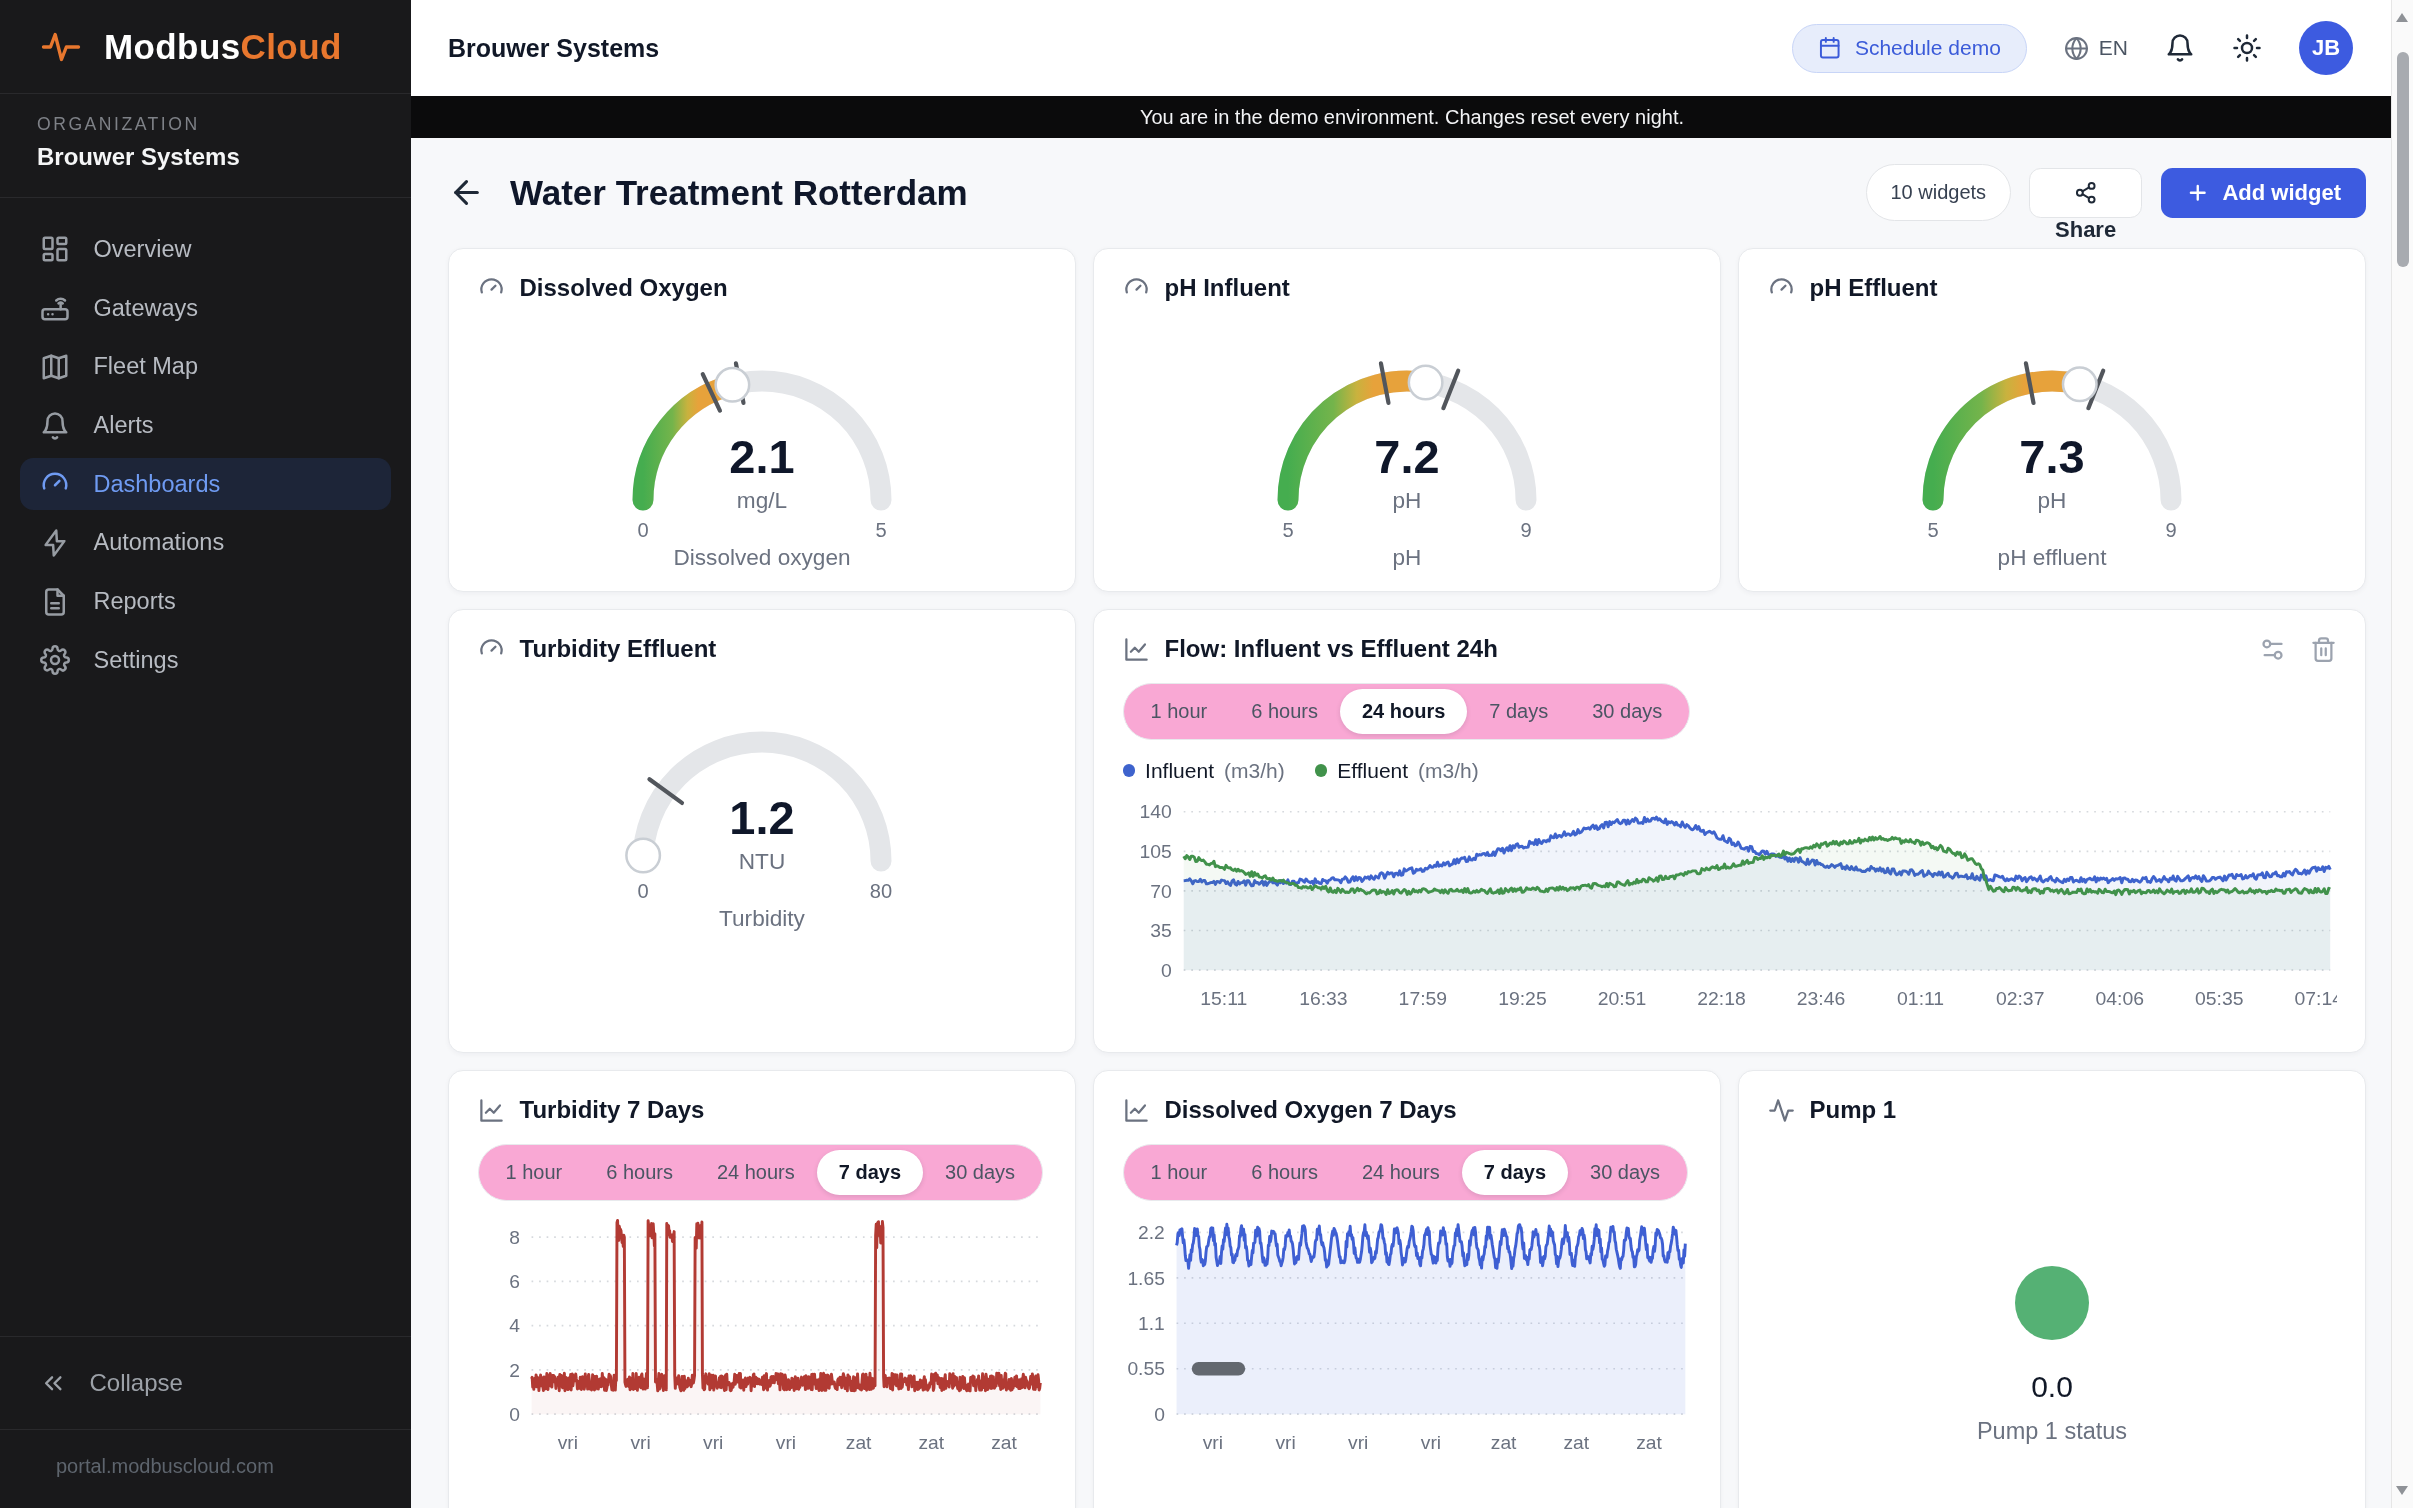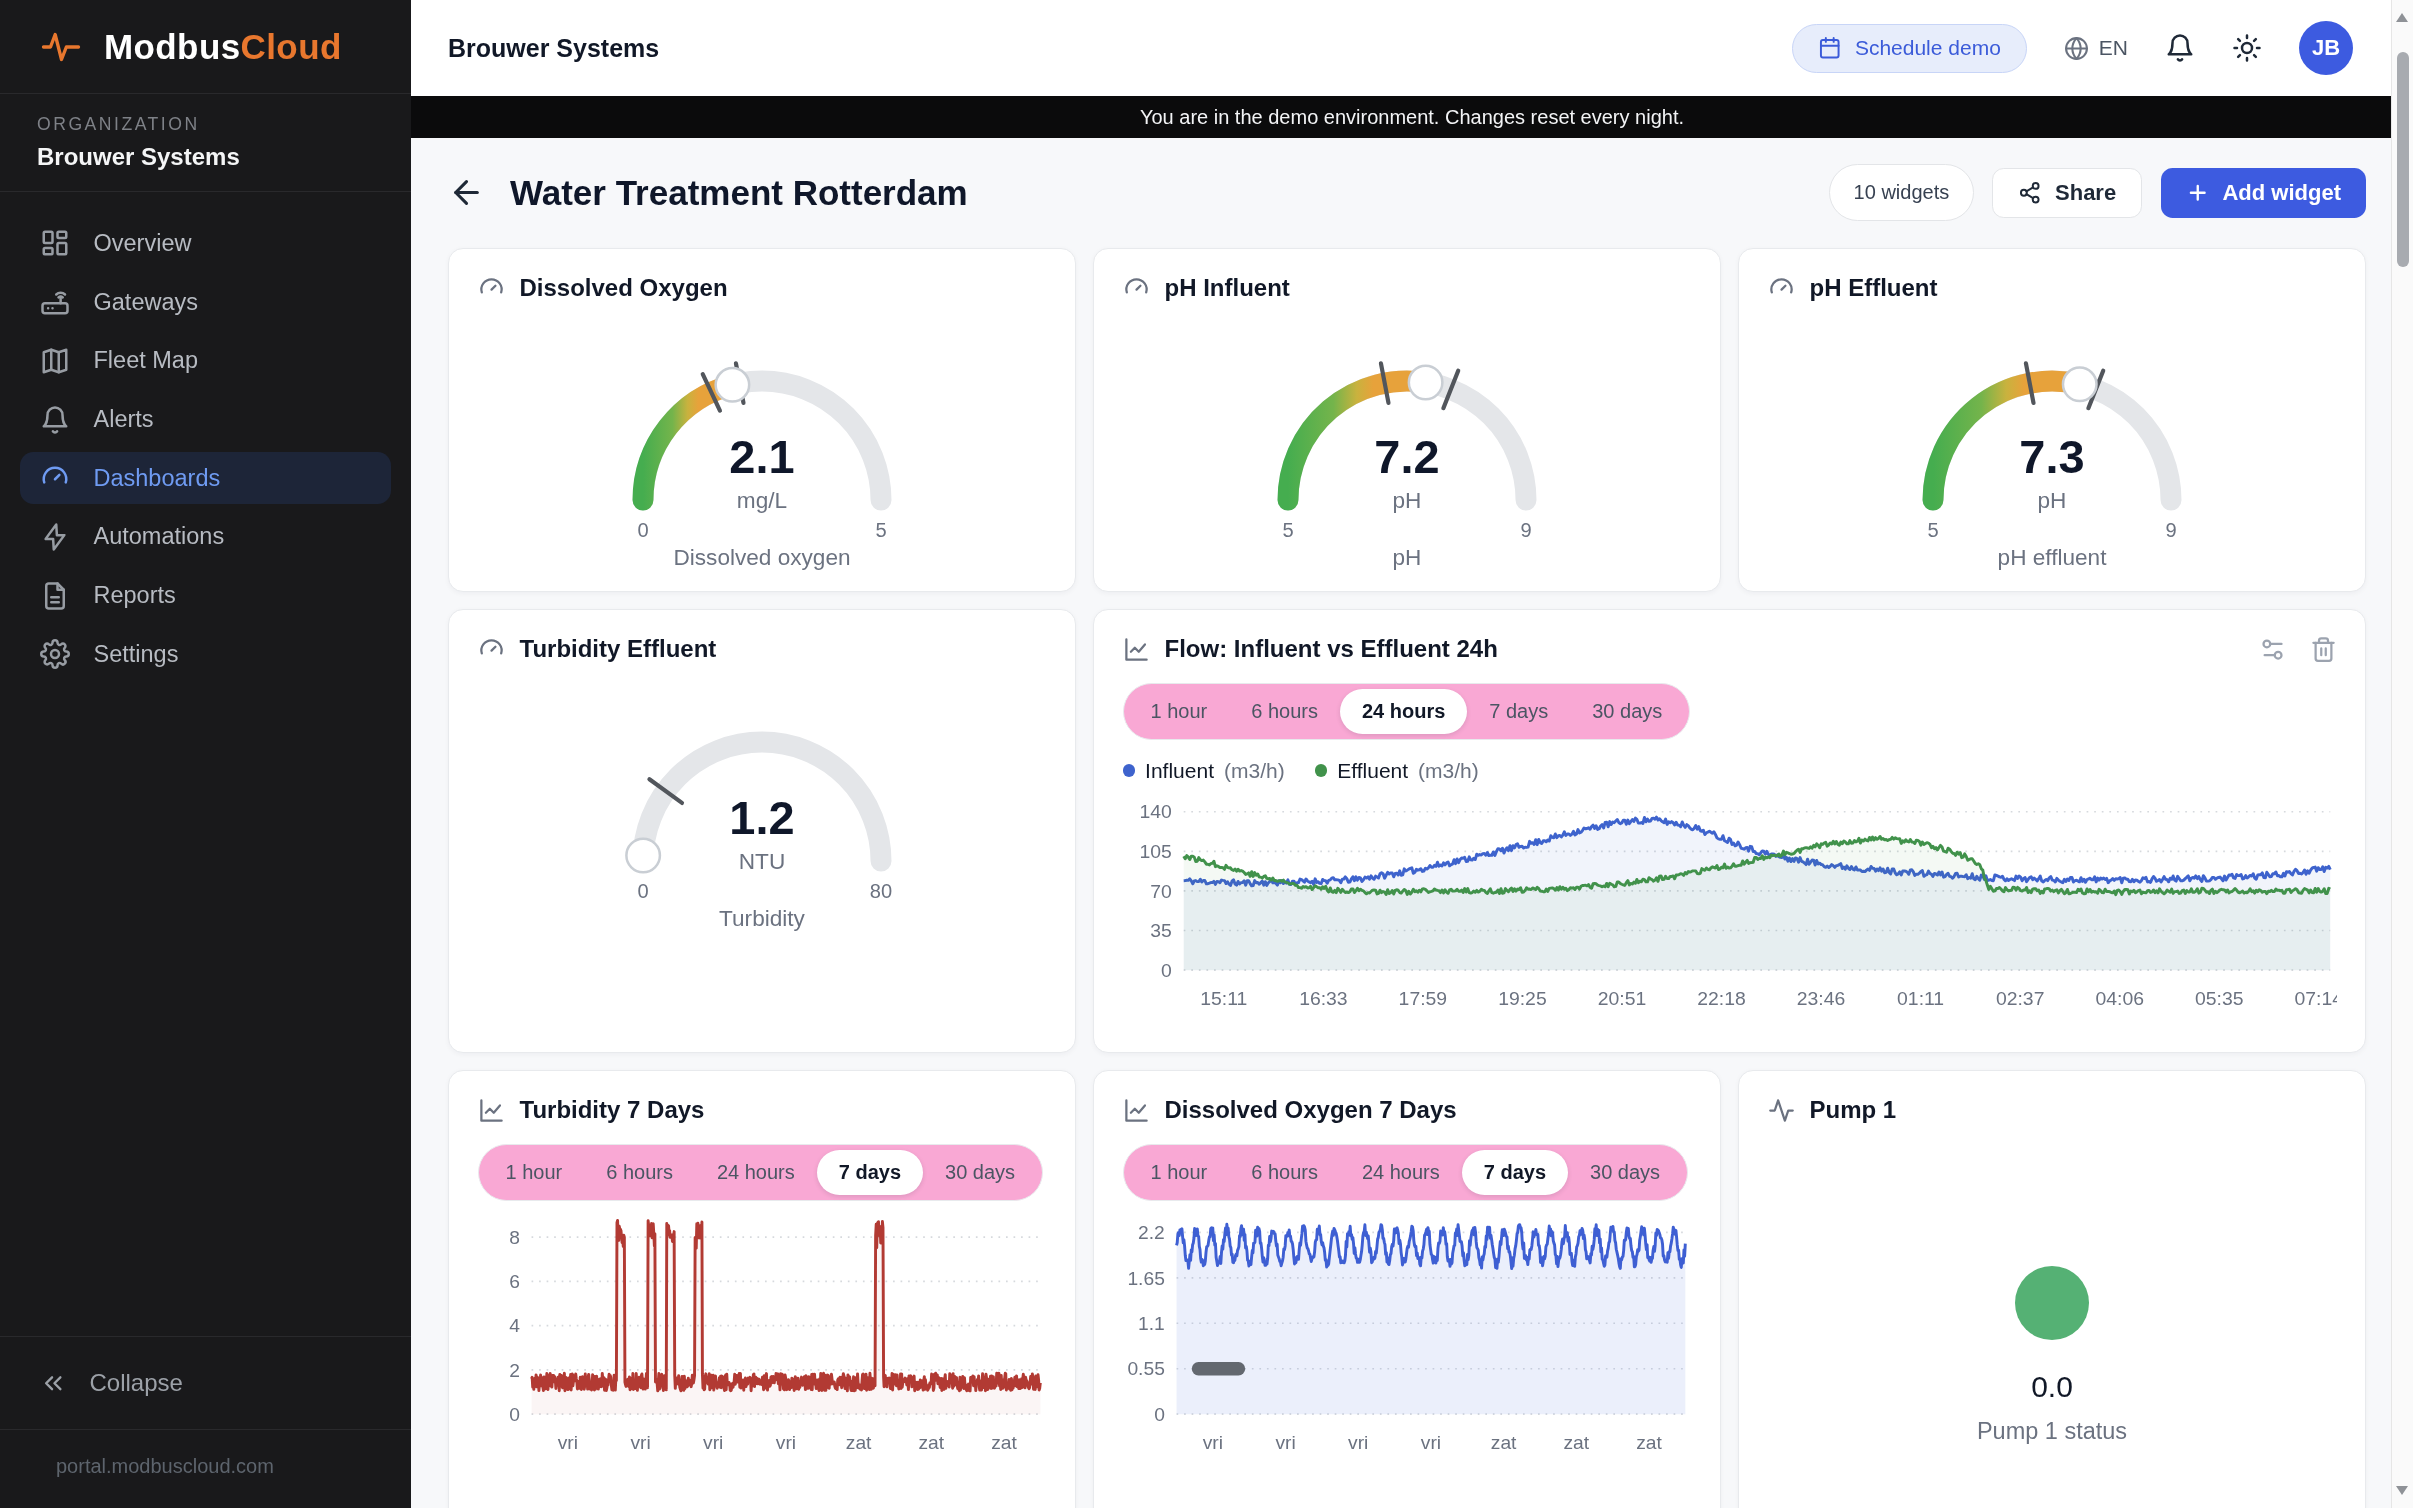--- a/index.html
+++ b/index.html
@@ -5,21 +5,21 @@
   * { box-sizing: border-box; margin: 0; padding: 0; }
   html,body { width: 2413px; height: 1508px; overflow: hidden; }
   body { font-family: "Liberation Sans", sans-serif; background:#F7F8FA; color:#111827; position:relative; }
   svg { display:block; }
 
   
   .sidebar { position:absolute; left:0; top:0; width:411px; height:1508px; background:#19191B; color:#B7BBC2; display:flex; flex-direction:column; z-index:10; }
   .logo-row { height:94px; display:flex; align-items:center; gap:17px; padding:0 35px; border-bottom:0.8px solid #29292c; }
   .logo-text { font-size:35px; font-weight:700; color:#FFFFFF; letter-spacing:0.4px; }
   .logo-text .accent { color:#E8772E; }
-  .org-block { padding:20px 37px 20px; border-bottom:0.8px solid #29292c; }
+  .org-block { padding:20px 37px 26px; border-bottom:0.8px solid #29292c; }
   .org-label { font-size:17.6px; letter-spacing:2.5px; color:#7E8187; margin-bottom:8.4px; }
   .org-name { font-size:24px; font-weight:600; color:#F4F5F6; }
   nav { flex:1; padding:18.4px 0; }
   .nav-item { display:flex; align-items:center; gap:23.5px; height:52px; margin:6.7px 20px; padding:0 20px; border-radius:13.4px; font-size:23.5px; color:#B7BBC2; cursor:pointer; }
   .nav-item .ic { width:30px; height:30px; color:#979CA3; flex:0 0 auto; }
   .nav-item.active { background:#1D2538; color:#6F9BF2; }
   .nav-item.active .ic { color:#6F9BF2; }
   .sidebar-bottom { border-top:0.8px solid #29292c; }
   .collapse-row { display:flex; align-items:center; gap:22px; padding:32px 39px; font-size:24px; color:#9CA1A8; cursor:pointer; border-bottom:0.8px solid #29292c; }
   .collapse-row .ic { width:28.5px; height:28.5px; color:#9CA1A8; }
@@ -38,21 +38,21 @@
   .avatar { width:54px; height:54px; border-radius:50%; background:#3D5BE0; color:#fff; display:flex; align-items:center; justify-content:center; font-size:22px; font-weight:600; cursor:pointer; }
   .banner { height:42px; background:#0B0B0C; color:#F3F4F6; font-size:20px; display:flex; align-items:center; justify-content:center; }
 
   .content { padding:17px 47px 0 37px; }
   .page-head { display:flex; align-items:center; justify-content:space-between; height:75px; margin-bottom:18.4px; }
   .page-head-left { display:flex; align-items:center; gap:25px; }
   .back-btn { width:37px; height:37px; color:#1F2937; cursor:pointer; }
   .page-title { font-size:35px; font-weight:700; color:#0F172A; }
   .page-head-right { display:flex; align-items:center; gap:18.4px; }
   .pill { height:57px; display:flex; align-items:center; padding:0 23.5px; border-radius:837px; background:#fff; border:1.7px solid #E3E5E8; font-size:20px; color:#374151;text-align:right; }
-  .btn-share { display:flex; align-items:center; gap:13.4px; height:50px; padding:0 25px; border-radius:11.7px; background:#fff; border:1.7px solid #E3E5E8; font-size:22px; font-weight:600; color:#1F2937; cursor:pointer; }
+  .btn-share { display:flex; align-items:center; gap:13.4px; height:50px; padding:12px 25px; border-radius:11.7px; background:#fff; border:1.7px solid #E3E5E8; font-size:22px; font-weight:600; color:#1F2937; cursor:pointer;flex-direction:column; }
   .btn-share .ic { width:23.5px; height:23.5px; }
   .btn-primary { display:flex; align-items:center; gap:13.4px; height:50px; padding:0 25px; border-radius:11.7px; background:#3D5BE0; border:none; font-size:22px; font-weight:600; color:#FFFFFF; cursor:pointer; }
   .btn-primary .ic { width:23.5px; height:23.5px; }
 
   
   .grid { display:grid; grid-template-columns:repeat(3,1fr); grid-template-rows:344px 444px 520px; gap:17px; }
   .card { background:#fff; border:1.3px solid #E8EAED; border-radius:15px; padding:25px 28.5px; box-shadow:0 1.7px 5px rgba(16,24,40,0.04); overflow:hidden; }
   .card-head { display:flex; align-items:center; justify-content:space-between; }
   .card-title-row { display:flex; align-items:center; gap:15px; }
   .card-title-row .ic { width:27px; height:27px; color:#6B7280; }

